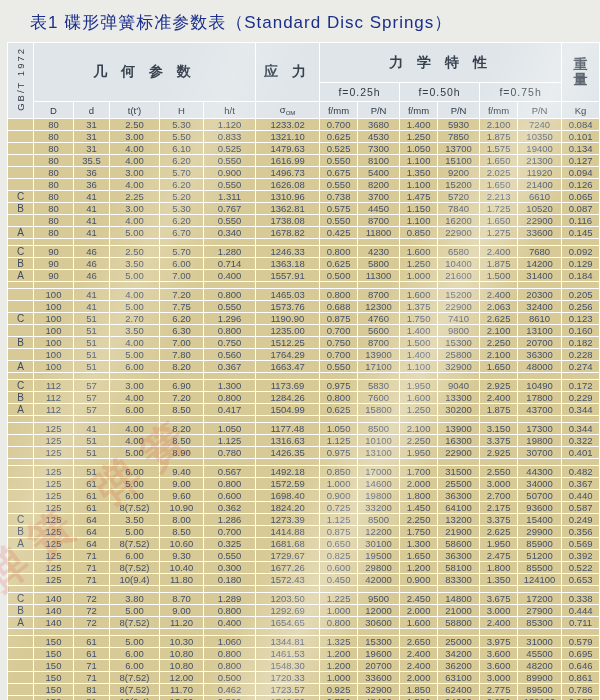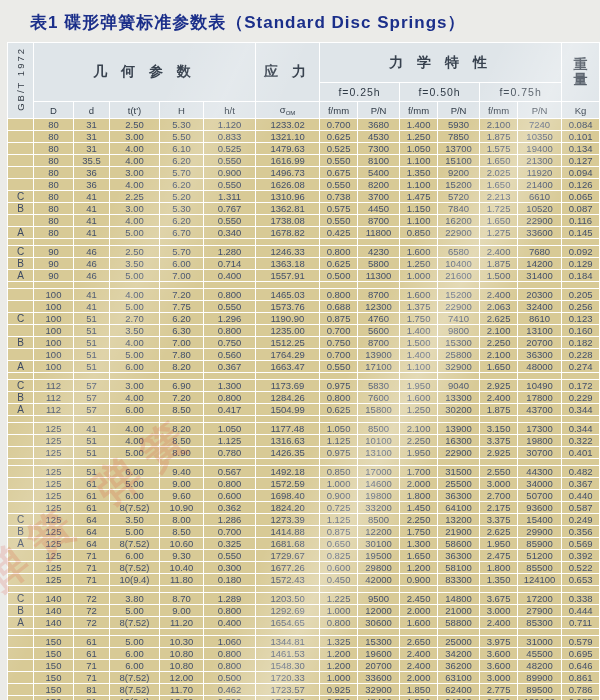--- a/index.html
+++ b/index.html
@@ -5,21 +5,21 @@
   html,body{margin:0;padding:0;}
   body{
     width:600px;height:700px;overflow:hidden;
     background:#ebebe8;
     font-family:"Liberation Sans","DejaVu Sans",sans-serif;
     position:relative;
   }
   .page{width:600px;height:700px;position:relative;}
   .title{
     padding:11px 4px 7px 30px;
-    font-size:17px;font-weight:bold;color:#1b2f8a;
+    font-size:17px;font-weight:normal;color:#1b2f8a;
     letter-spacing:1px;white-space:nowrap;
   }
   .table-wrap{
     position:absolute;left:7px;top:42px;right:1px;bottom:0;
     background:#d8ca96;
   }
   .table-wrap::after{
     content:"";position:absolute;inset:0;pointer-events:none;
     background:
       linear-gradient(115deg,transparent 55%,rgba(255,255,255,.30) 63%,transparent 70%),

